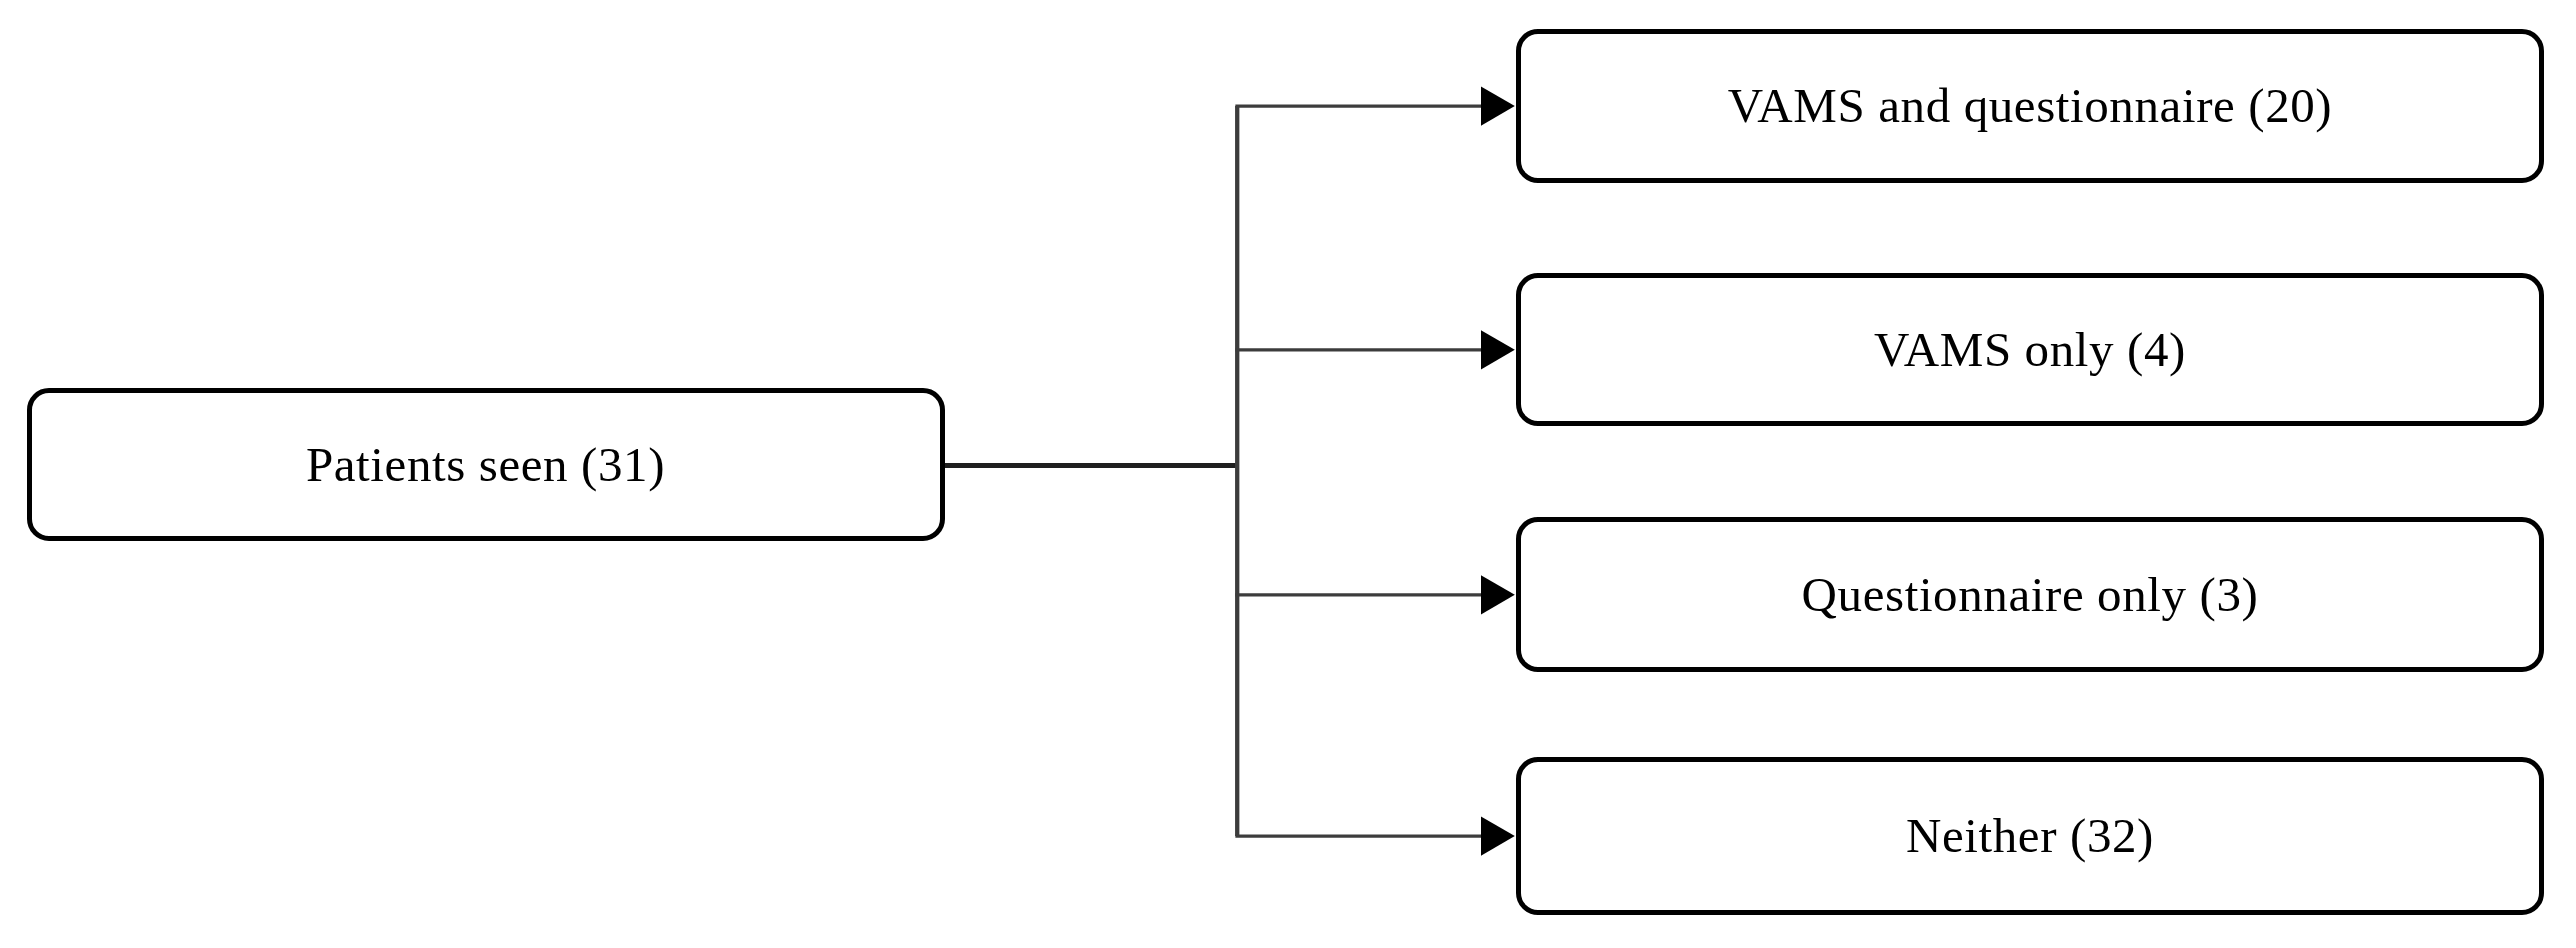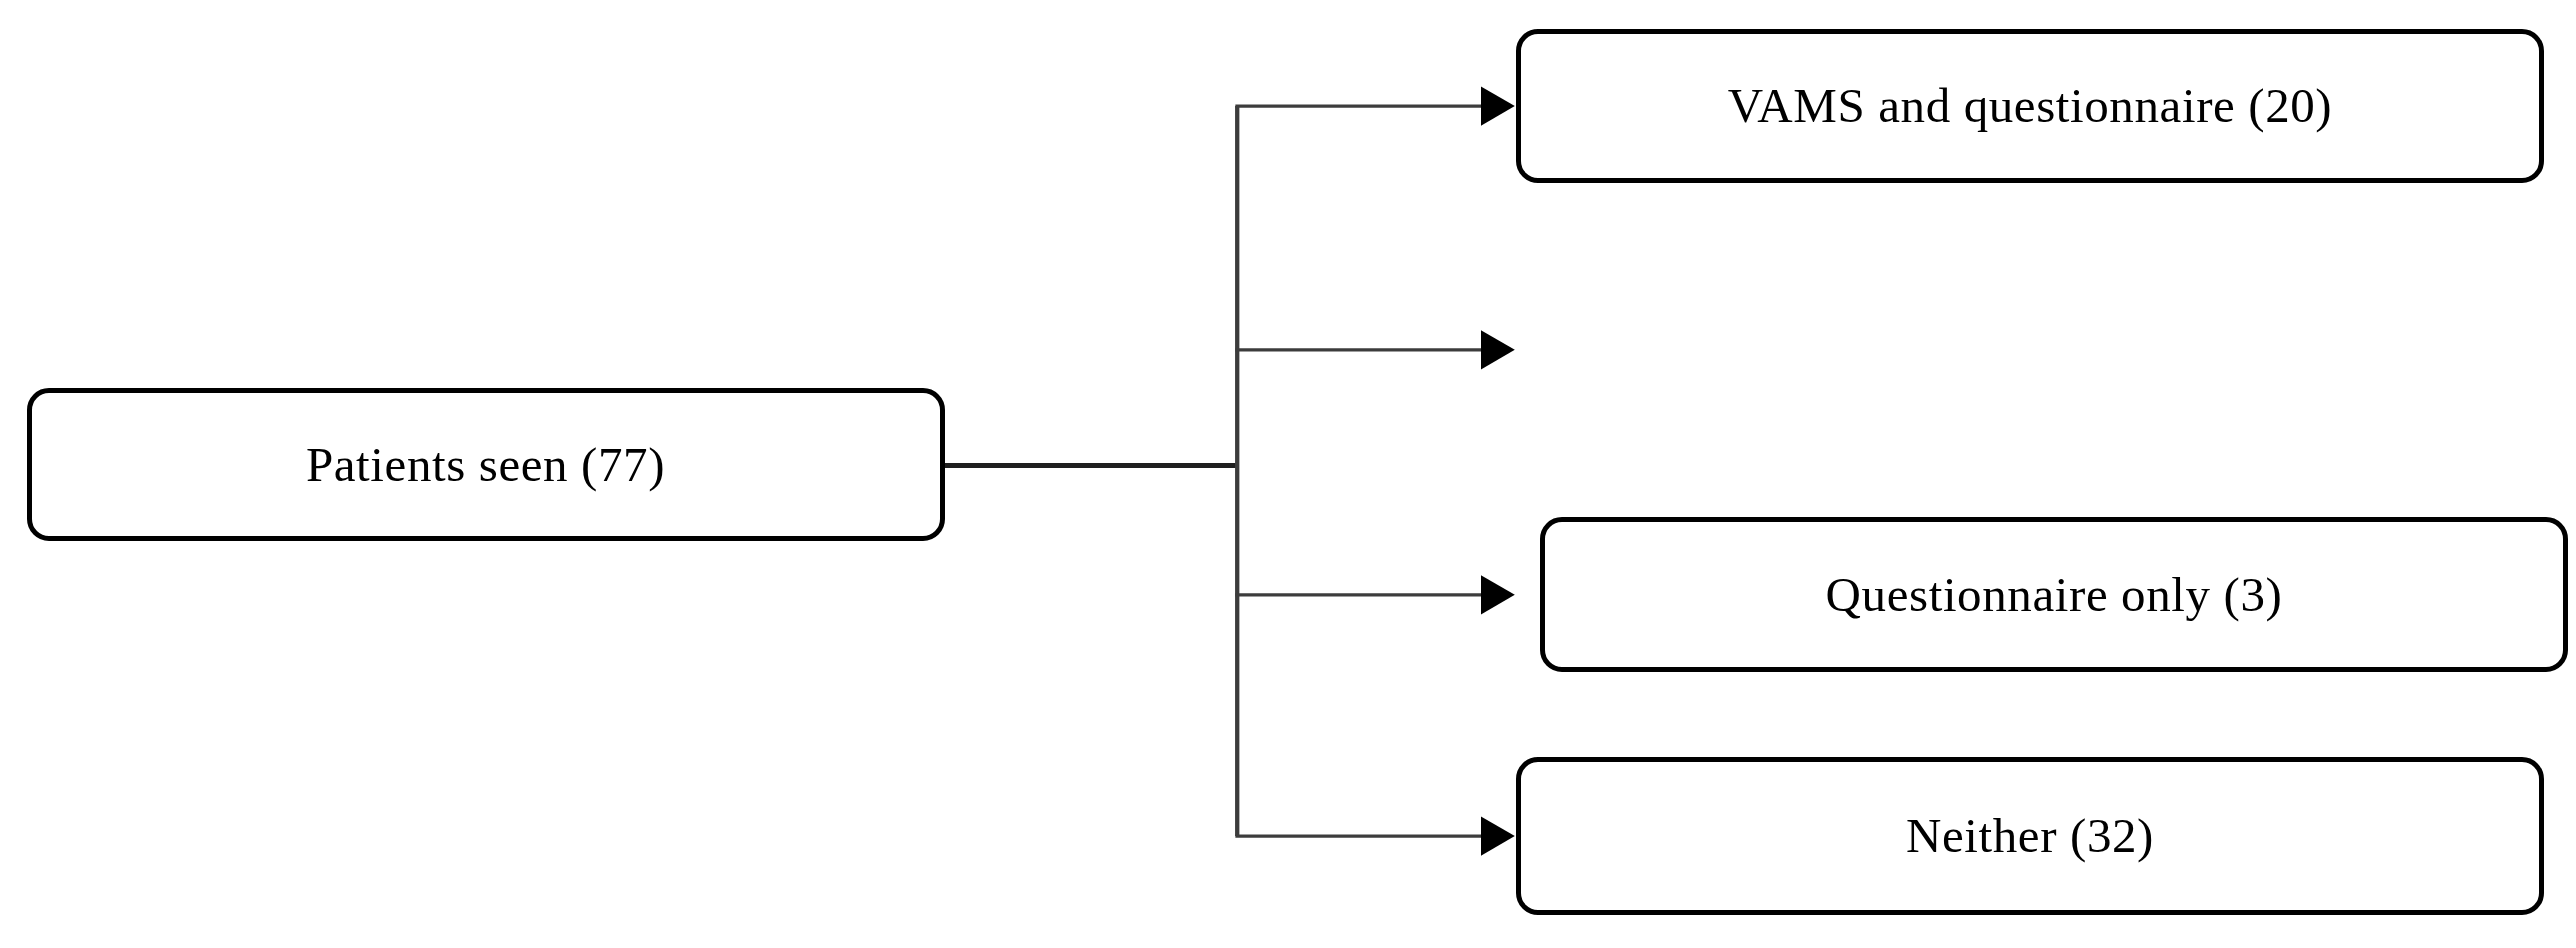--- a/index.html
+++ b/index.html
@@ -43,21 +43,21 @@
     top: 388px;
     width: 918px;
     height: 153px;
   }
   .node-child {
     left: 1516px;
     width: 1028px;
   }
   .node-child-0 { top: 29px;   height: 154px; }
   .node-child-1 { top: 273px;  height: 153px; }
-  .node-child-2 { top: 517px;  height: 155px; margin-left: 24px; }
+  .node-child-2 { top: 517px;  height: 155px; }
   .node-child-3 { top: 757px; height: 158px; }
 </style>
 </head>
 <body>
 
 <div class="stage">
 
   <svg class="connector-layer" viewBox="0 0 4185 1541" xmlns="http://www.w3.org/2000/svg">
 
     <line x1="1535" y1="756" x2="2010" y2="756" stroke="#1f1f1f" stroke-width="8"></line>
@@ -71,27 +71,30 @@
     <polygon points="2461,568 2406,536 2406,600" fill="#000000"></polygon>
 
     <line x1="2007" y1="966" x2="2412" y2="966" stroke="#3c3c3c" stroke-width="5"></line>
     <polygon points="2461,966 2406,934 2406,998" fill="#000000"></polygon>
 
     <line x1="2007" y1="1358" x2="2412" y2="1358" stroke="#3c3c3c" stroke-width="5"></line>
     <polygon points="2461,1358 2406,1326 2406,1390" fill="#000000"></polygon>
   </svg>
 
   <div class="flow-node node-root">
-    <span>Patients seen (77)</span>
+    <span>Patients seen (31)</span>
   </div>
 
   <div class="flow-node node-child node-child-0">
     <span>VAMS and questionnaire (20)</span>
   </div>
 
+  <div class="flow-node node-child node-child-1">
+    <span>VAMS only (4)</span>
+  </div>
 
   <div class="flow-node node-child node-child-2">
     <span>Questionnaire only (3)</span>
   </div>
 
   <div class="flow-node node-child node-child-3">
     <span>Neither (32)</span>
   </div>
 
 </div>

